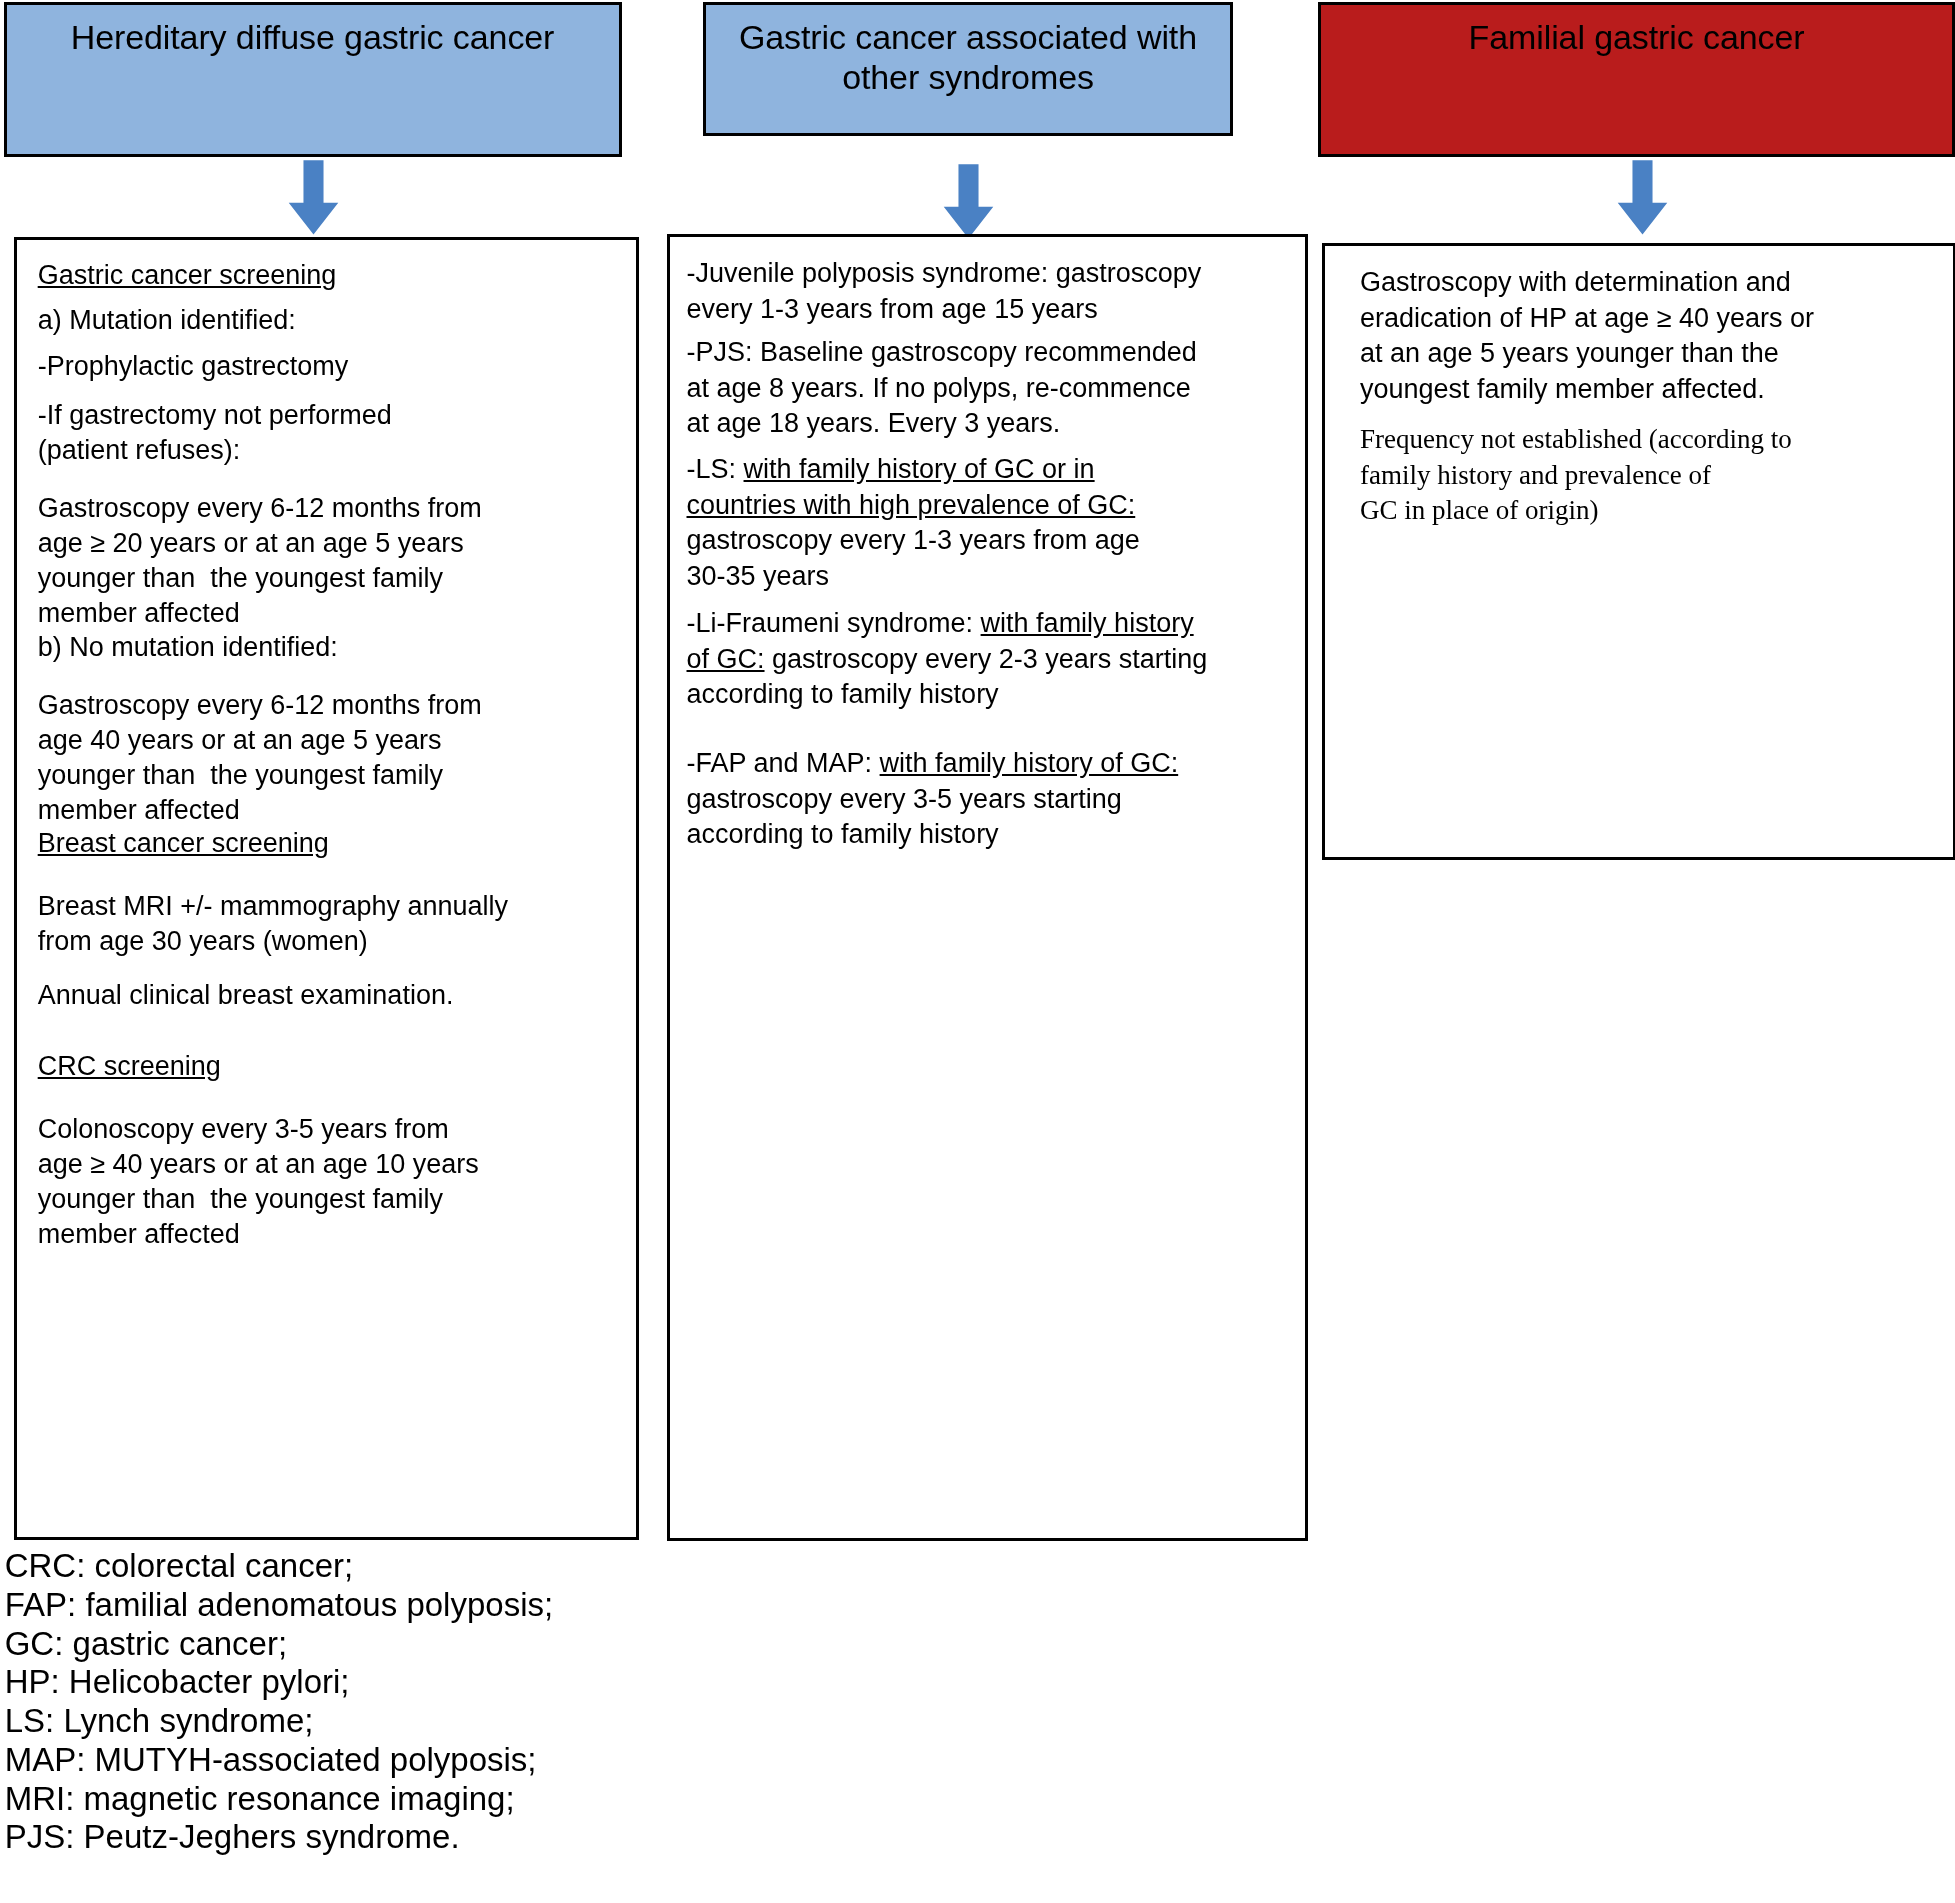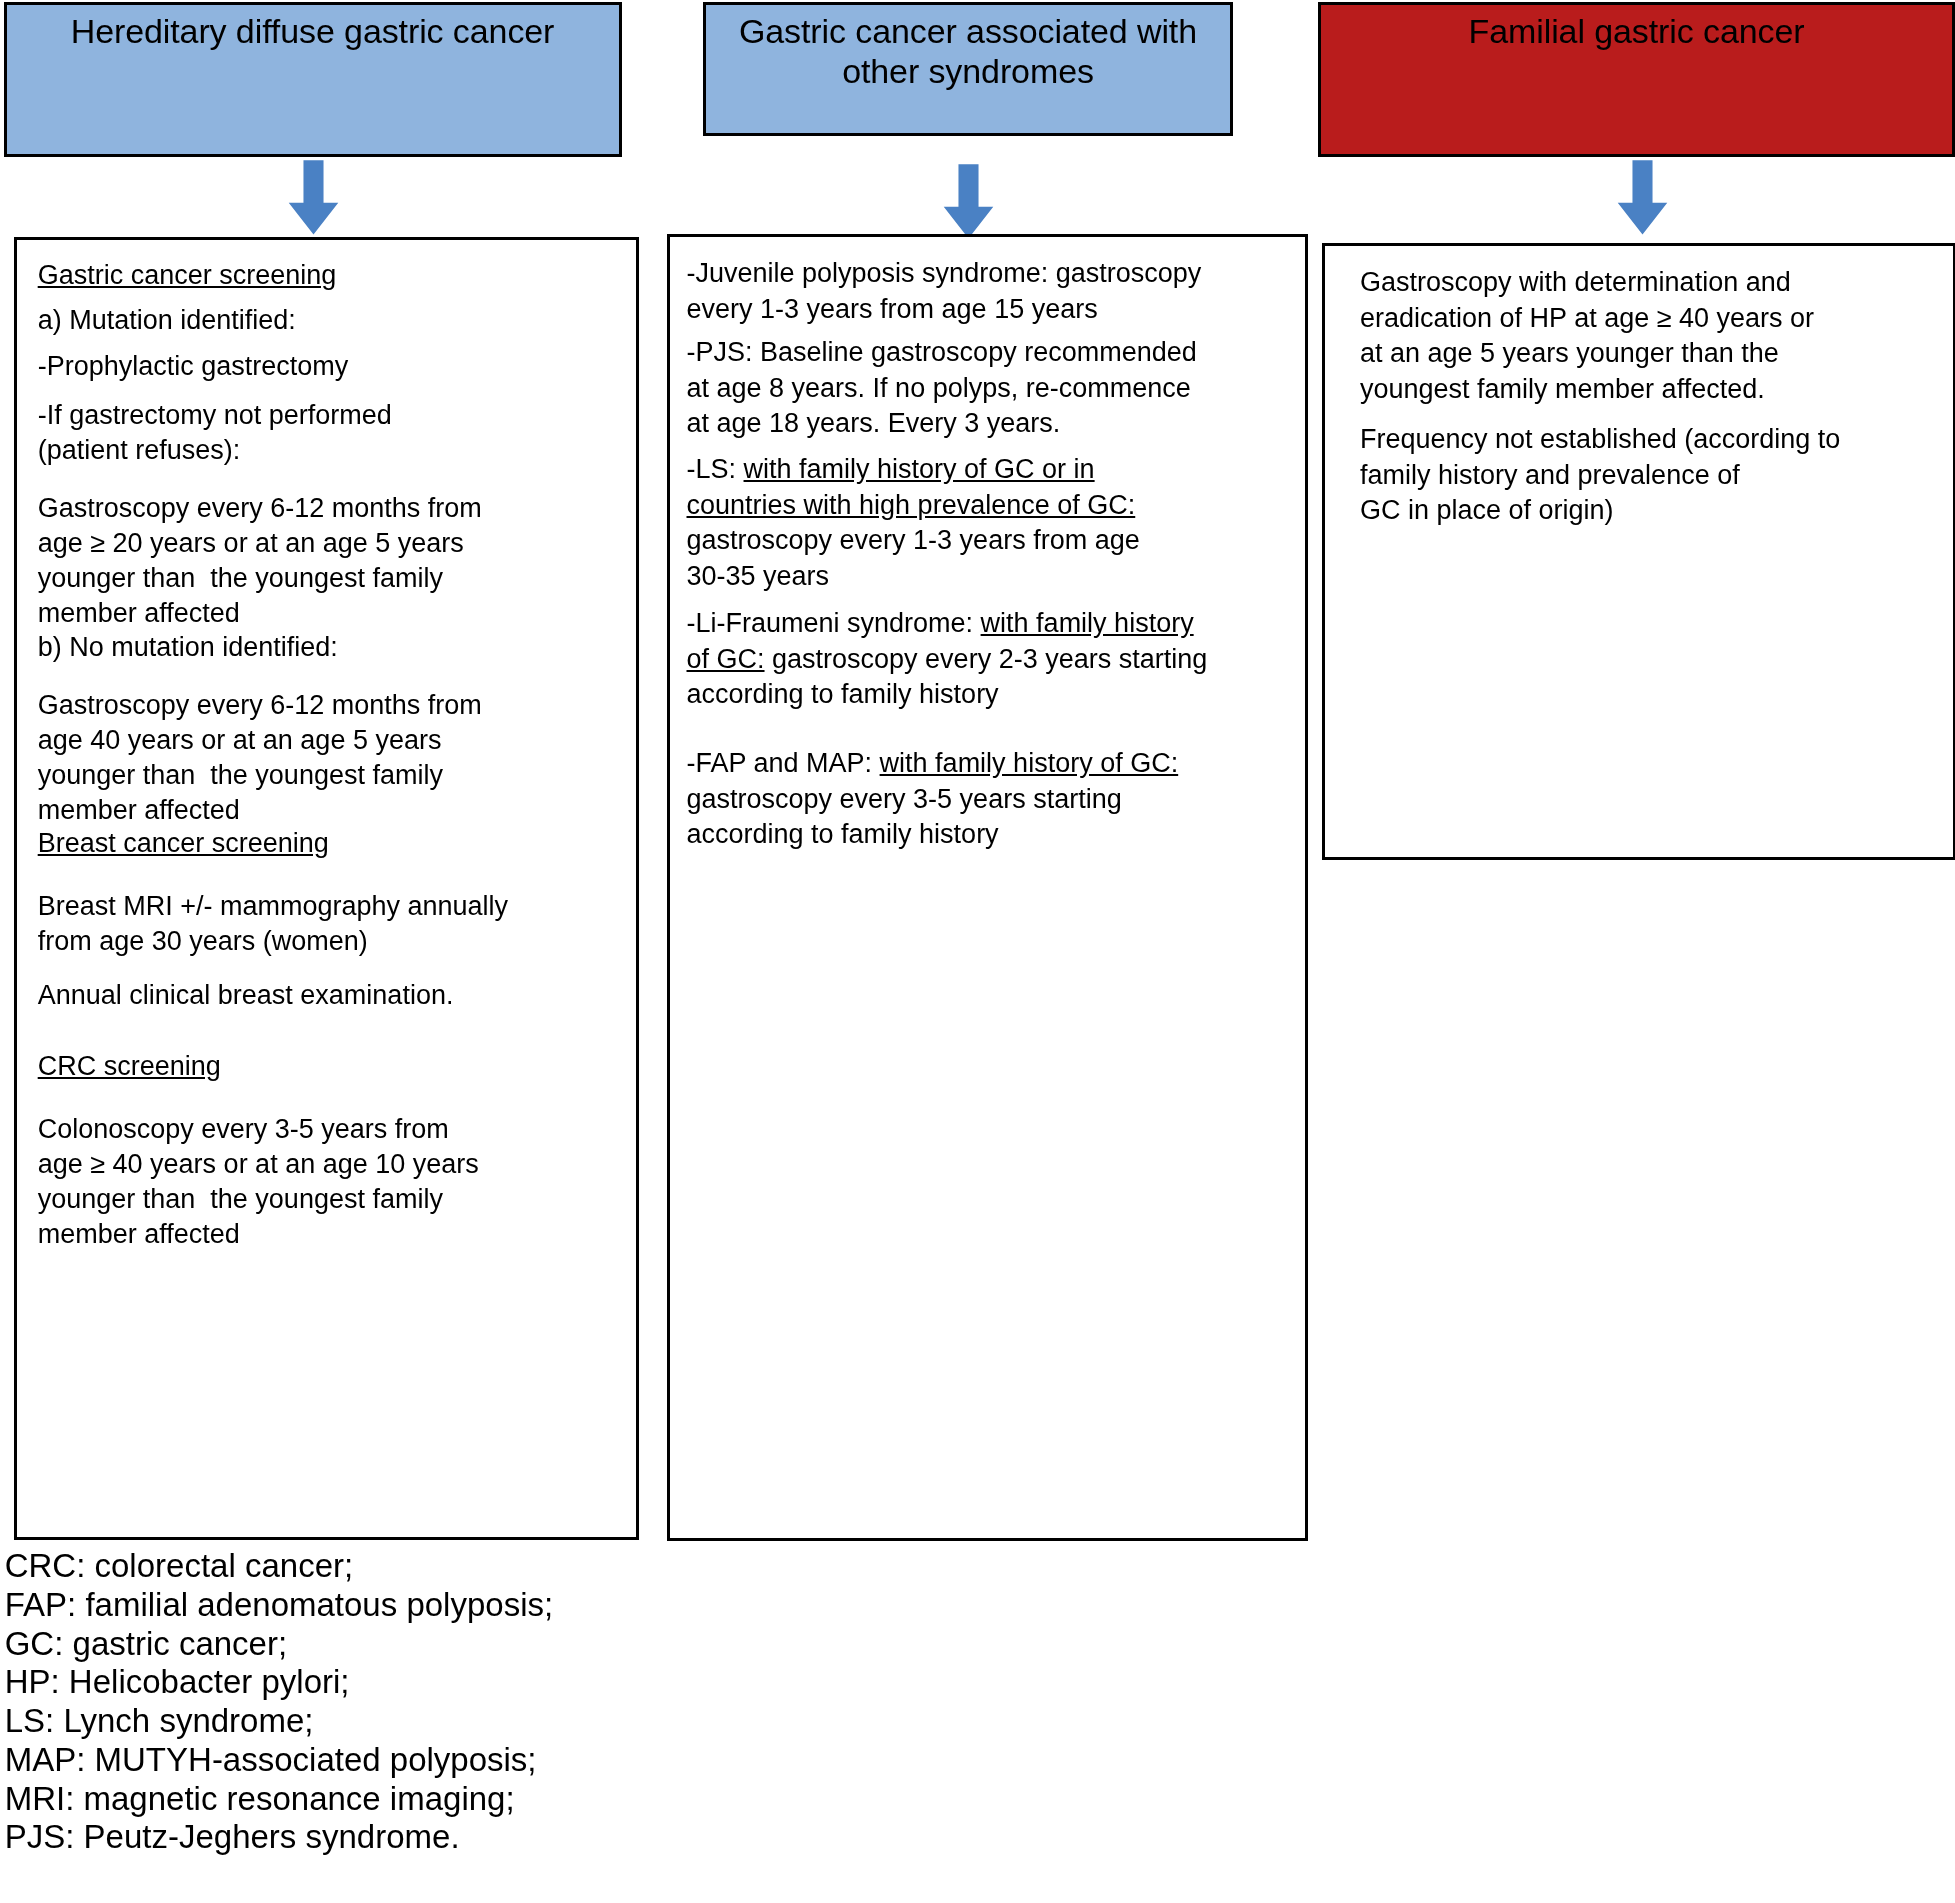--- a/index.html
+++ b/index.html
@@ -17,21 +17,21 @@
   }
 
   
   .header-box {
     position: absolute;
     box-sizing: border-box;
     border: 3px solid #000000;
     display: flex;
     align-items: flex-start;
     justify-content: center;
-    padding-top: 7px;
+    padding-top: 13px;
     line-height: 1.16;
     text-align: center;
     font-size: 34px;
     letter-spacing: -0.1px;
   }
   #hdr-1 { left: 3.5px;    top: 2.4px;  width: 618px; height: 155px; }
   #hdr-2 { left: 703px; top: 2.4px;  width: 530px;  height: 134px; }
   #hdr-3 { left: 1318px; top: 2.4px;  width: 637px; height: 155px; }
 
   
@@ -170,21 +170,21 @@
 according to family history</span></div>
 </div>
 
 <div class="content-box" id="body-3">
 
   <div class="para loose" style="left:35px; top:19px;"><span>Gastroscopy with determination and
 eradication of </span><span class="it">HP</span><span> at age ≥ 40 years or
 at an age 5 years younger than the
 youngest family member affected.</span></div>
 
-  <div class="para loose" style="left:35px; top:176px;">Frequency not established (according to
+  <div class="para loose" style="left:35px; top:176px;font-family:Liberation Serif, serif;">Frequency not established (according to
 family history and prevalence of
 GC in place of origin)</div>
 </div>
 
 <div id="legend">
   <div><span>CRC: colorectal cancer;</span></div>
   <div><span>FAP: familial adenomatous polyposis;</span></div>
   <div><span>GC: gastric cancer;</span></div>
   <div><span class="it">HP: Helicobacter pylori;</span></div>
   <div><span>LS: Lynch syndrome;</span></div>

